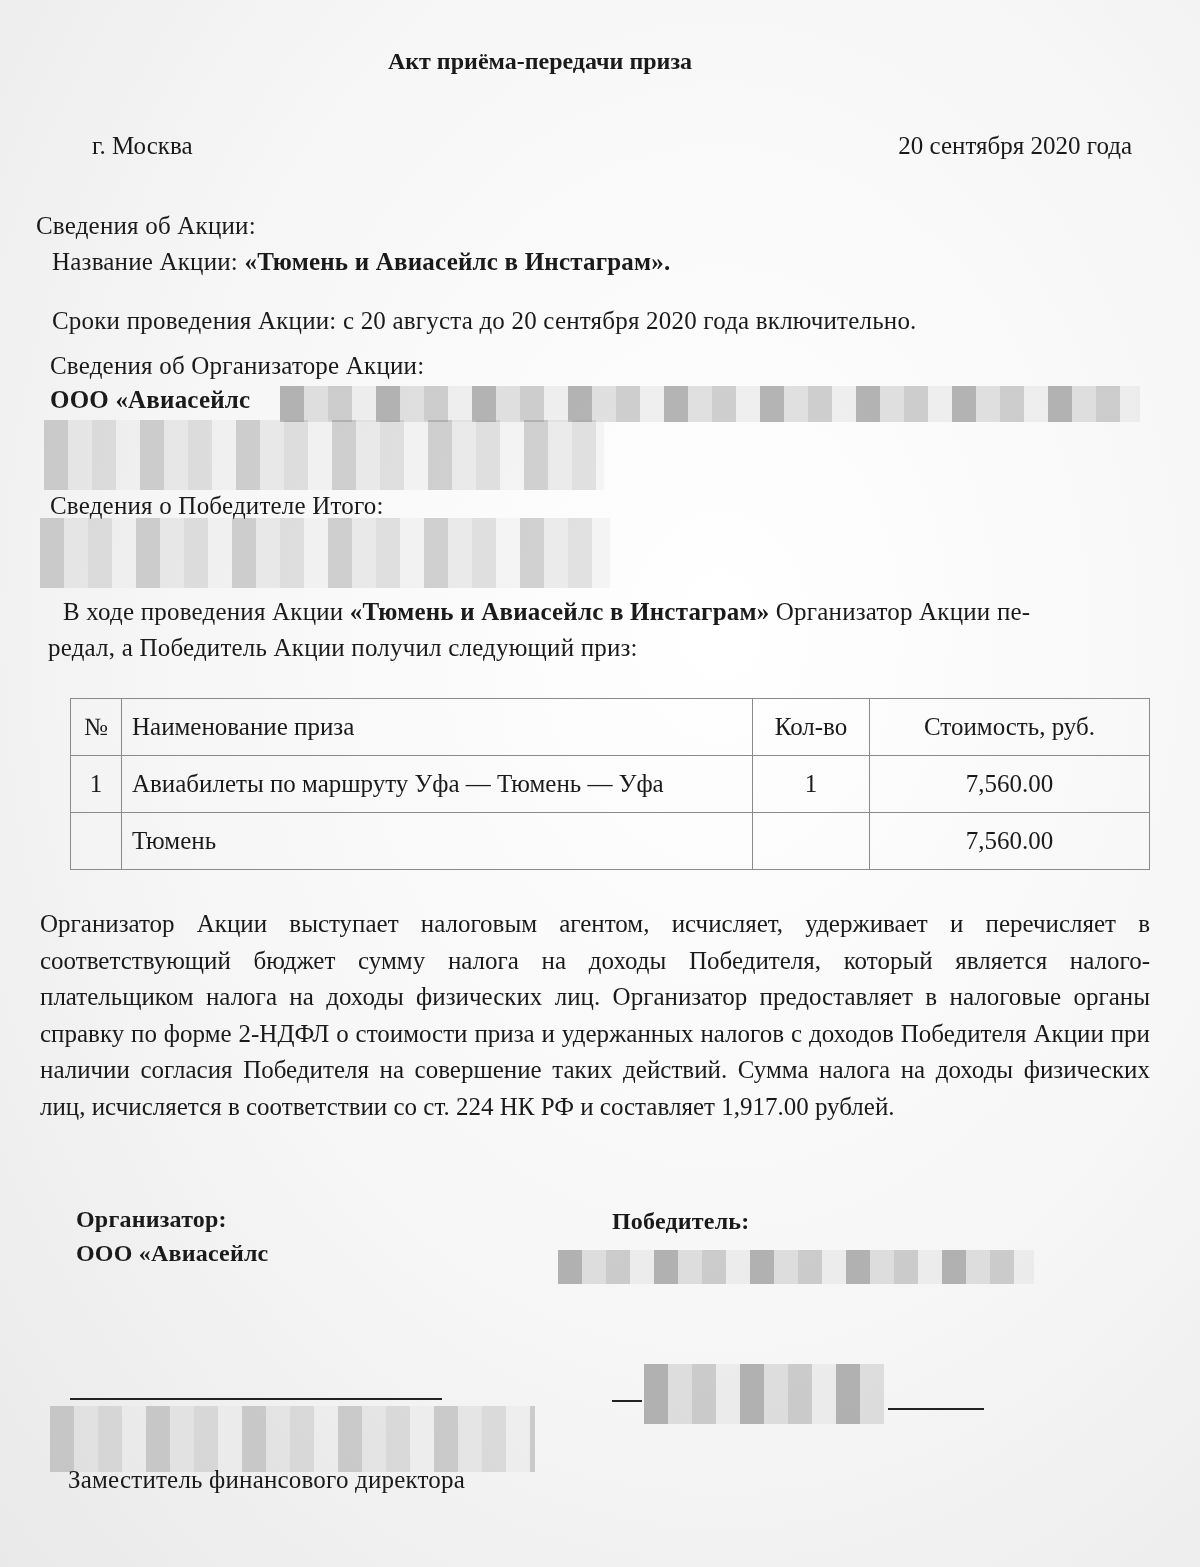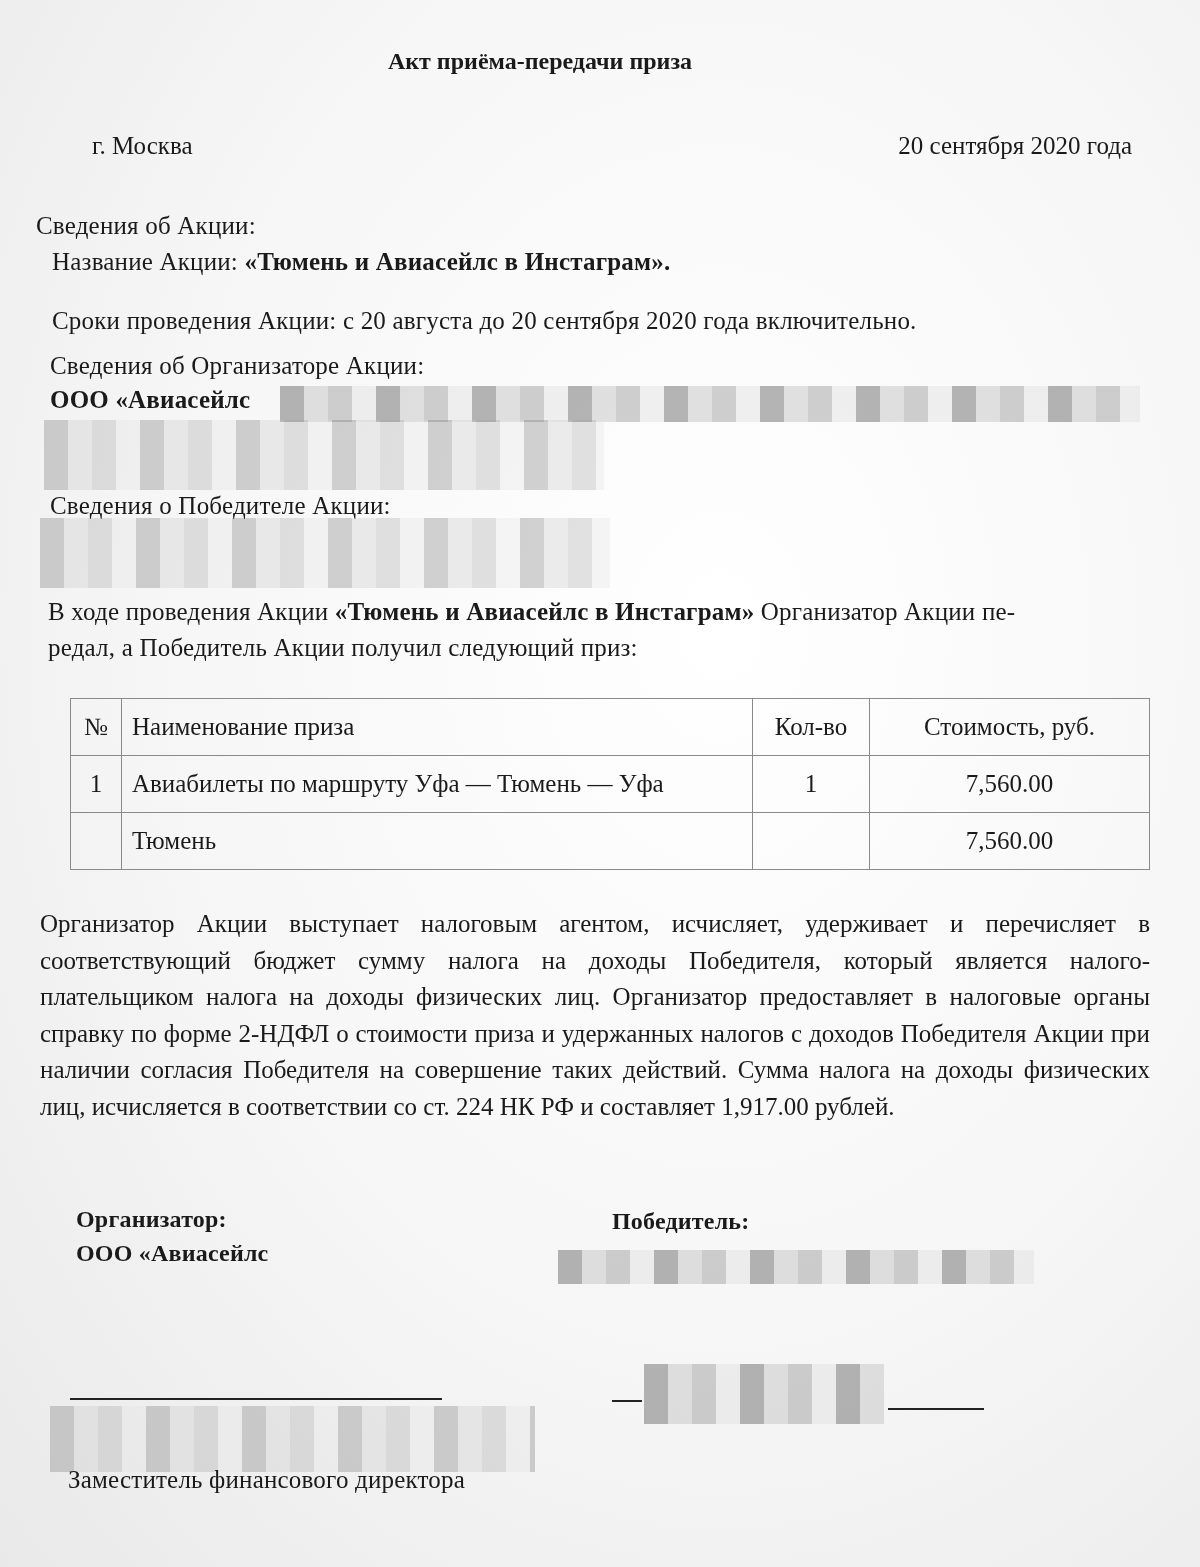--- a/index.html
+++ b/index.html
@@ -41,24 +41,24 @@
 <div class="abs line" style="left:52px;top:248px;">
   <span>Название Акции: </span><span class="b">«Тюмень и Авиасейлс в Инстаграм».</span>
 </div>
 <div class="abs line" style="left:52px;top:273px;margin-top:34px;">Сроки проведения Акции: с 20 августа до 20 сентября 2020 года включительно.</div>
 
 <div class="abs line" style="left:50px;top:352px;">Сведения об Организаторе Акции:</div>
 <div class="abs line b" style="left:50px;top:386px;">ООО «Авиасейлс</div>
 <div class="blur" style="left:280px;top:386px;width:860px;height:36px;"></div>
 <div class="blur light" style="left:44px;top:420px;width:560px;height:70px;"></div>
 
-<div class="abs line" style="left:50px;top:492px;">Сведения о Победителе Акции:</div>
+<div class="abs line" style="left:50px;top:492px;">Сведения о Победителе Итого:</div>
 <div class="blur light" style="left:40px;top:518px;width:570px;height:70px;"></div>
 
-<div class="abs line" style="left:48px;top:598px;">
+<div class="abs line" style="left:63px;top:598px;">
   <span>В ходе проведения Акции </span><span class="b">«Тюмень и Авиасейлс в Инстаграм»</span><span> Организатор Акции пе-</span>
 </div>
 <div class="abs line" style="left:48px;top:634px;">редал, а Победитель Акции получил следующий приз:</div>
 
 <table class="prize">
   <tbody>
       <tr>
     <td class="c" style="width:30px;">№</td>
     <td style="width:610px;">Наименование приза</td>
     <td class="c" style="width:96px;">Кол-во</td>

